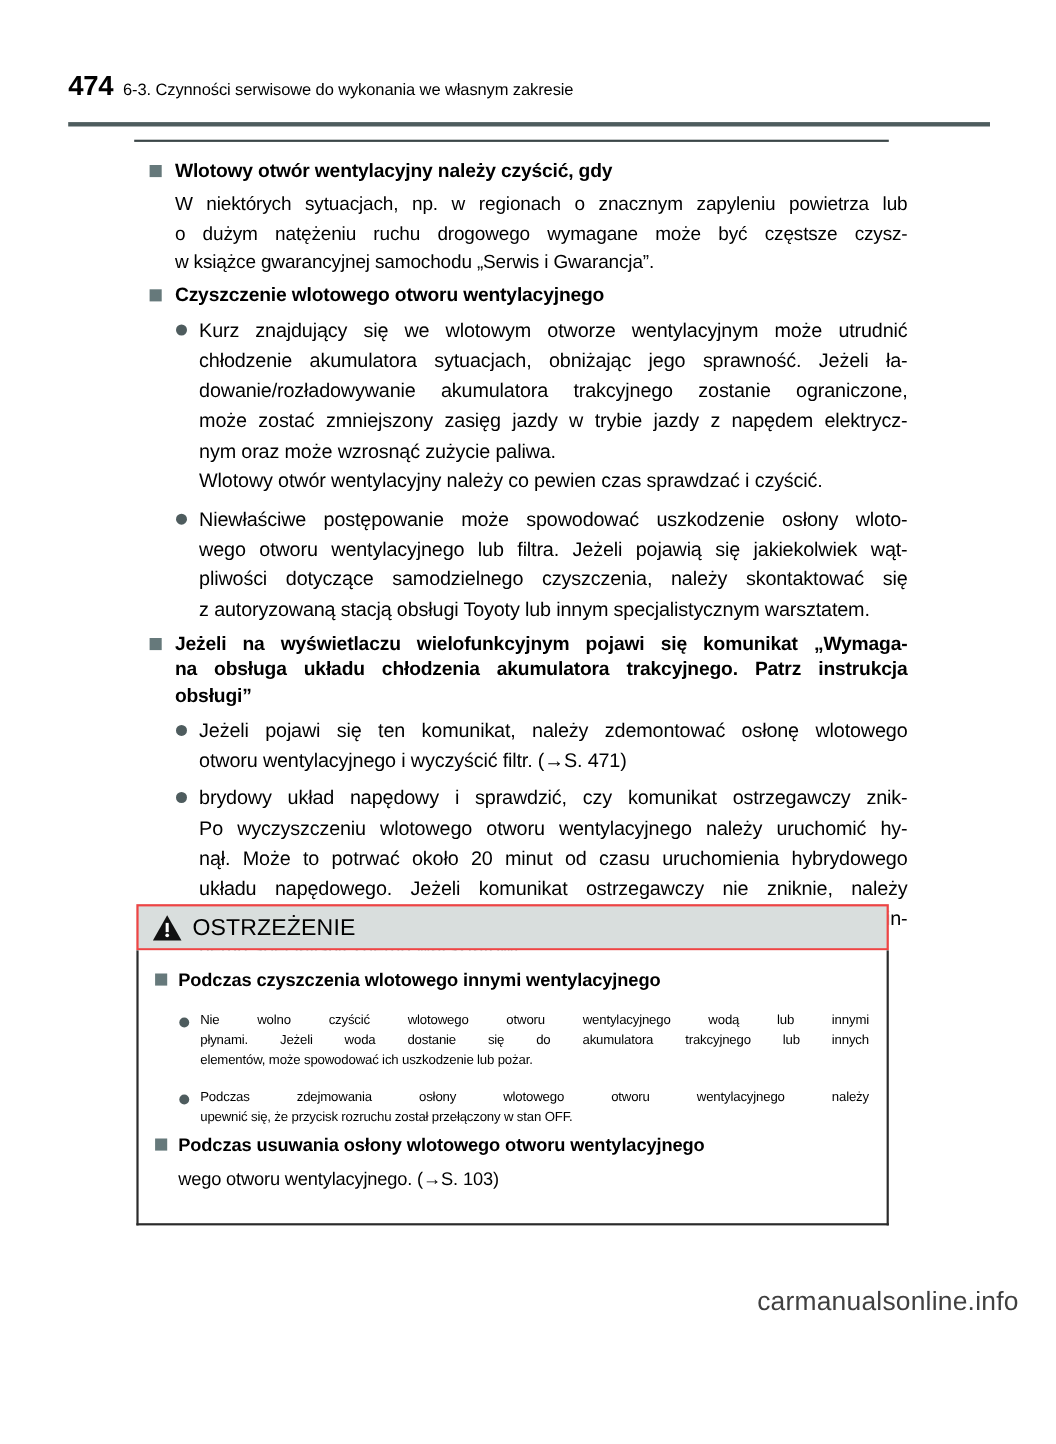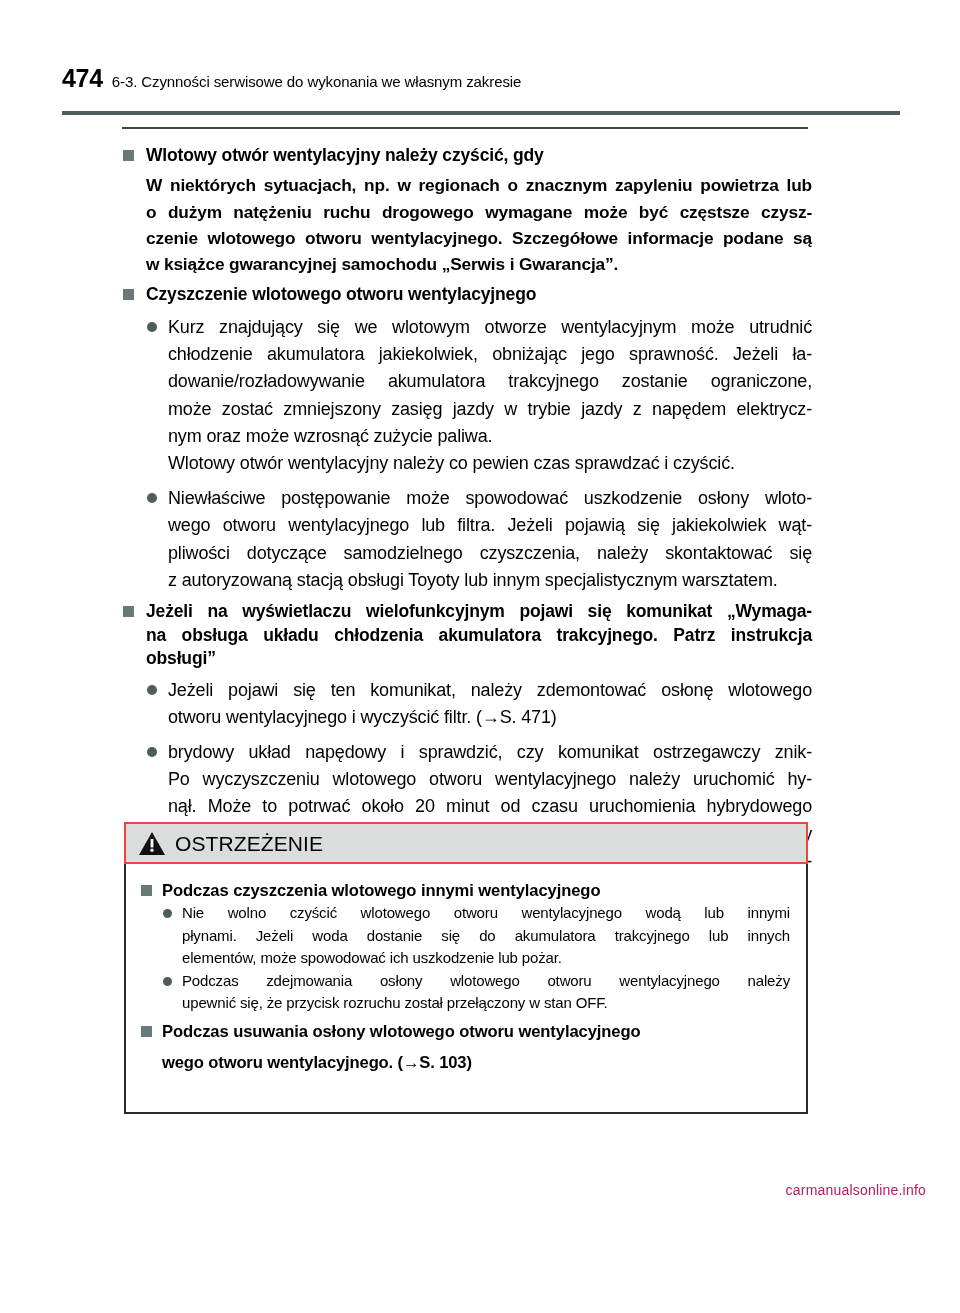--- a/index.html
+++ b/index.html
@@ -58,21 +58,21 @@
     left: 122px;
     top: 127px;
     width: 686px;
     height: 2px;
     background: #3b4648;
   }
 
   
   .content {
     position: absolute;
-    left: 122px;
+    left: 135px;
     top: 138px;
     width: 690px;
   }
 
   
   .sq-head {
     position: relative;
     padding-left: 24px;
     font-size: 17.5px;
     font-weight: bold;
@@ -91,21 +91,20 @@
   }
 
   
   .para {
     font-size: 17.3px;
     line-height: 1.52;
     text-align: justify;
     margin-left: 24px;
     margin-top: 5px;
     letter-spacing: -0.15px;
-    font-weight: bold;
   }
 
   
   .dot-item {
     position: relative;
     padding-left: 22px;
     margin-left: 24px;
     margin-top: 7px;
     font-size: 18px;
     line-height: 1.52;
@@ -176,45 +175,45 @@
     margin-top: 6px;
     margin-bottom: 0;
     letter-spacing: -0.1px;
   }
   .warn-body .sq-head .sq {
     top: 5px;
     width: 11px;
     height: 11px;
   }
   .warn-body .dot-item {
-    font-size: 15px;
+    font-size: 12px;
     margin-left: 22px;
-    margin-top: 0;
+    margin-top: 16px;
     padding-left: 20px;
     line-height: 1.5;
   }
   .warn-body .dot-item .dot {
     top: 7px;
     width: 9px;
     height: 9px;
   }
   .warn-body .para {
     font-size: 16.6px;
     margin-left: 22px;
     margin-top: 8px;
     line-height: 1.5;
   }
 
   
   .watermark {
     position: absolute;
     right: 34px;
     bottom: 20px;
-    font-size: 14px;
-    color: #be185d;
+    font-size: 24px;
+    color: #404040;
     letter-spacing: 0.2px;
   }
 </style>
 </head>
 <body>
 
 <div class="page">
 
   <div class="runhead">
     <span class="page-number">474</span>
@@ -227,33 +226,32 @@
   <div class="content">
 
     <div class="sq-head">
       <span class="sq"></span>
       <span>Wlotowy otwór wentylacyjny należy czyścić, gdy</span>
     </div>
 
     <div class="para">
       <span class="jline">W niektórych sytuacjach, np. w regionach o znacznym zapyleniu powietrza lub</span>
       <span class="jline">o dużym natężeniu ruchu drogowego wymagane może być częstsze czysz-</span>
-      <span class="jline">czenie wlotowego otworu wentylacyjnego. Szczegółowe informacje podane są</span>
       <span class="jline nolast">w książce gwarancyjnej samochodu „Serwis i Gwarancja”.</span>
     </div>
 
     <div class="sq-head">
       <span class="sq"></span>
       <span>Czyszczenie wlotowego otworu wentylacyjnego</span>
     </div>
 
     <div class="dot-item">
       <span class="dot"></span>
       <span class="jline">Kurz znajdujący się we wlotowym otworze wentylacyjnym może utrudnić</span>
-      <span class="jline">chłodzenie akumulatora jakiekolwiek, obniżając jego sprawność. Jeżeli ła-</span>
+      <span class="jline">chłodzenie akumulatora sytuacjach, obniżając jego sprawność. Jeżeli ła-</span>
       <span class="jline">dowanie/rozładowywanie akumulatora trakcyjnego zostanie ograniczone,</span>
       <span class="jline">może zostać zmniejszony zasięg jazdy w trybie jazdy z napędem elektrycz-</span>
       <span class="jline nolast">nym oraz może wzrosnąć zużycie paliwa.</span>
       <span class="jline nolast">Wlotowy otwór wentylacyjny należy co pewien czas sprawdzać i czyścić.</span>
     </div>
 
     <div class="dot-item">
       <span class="dot"></span>
       <span class="jline">Niewłaściwe postępowanie może spowodować uszkodzenie osłony wloto-</span>
       <span class="jline">wego otworu wentylacyjnego lub filtra. Jeżeli pojawią się jakiekolwiek wąt-</span>

